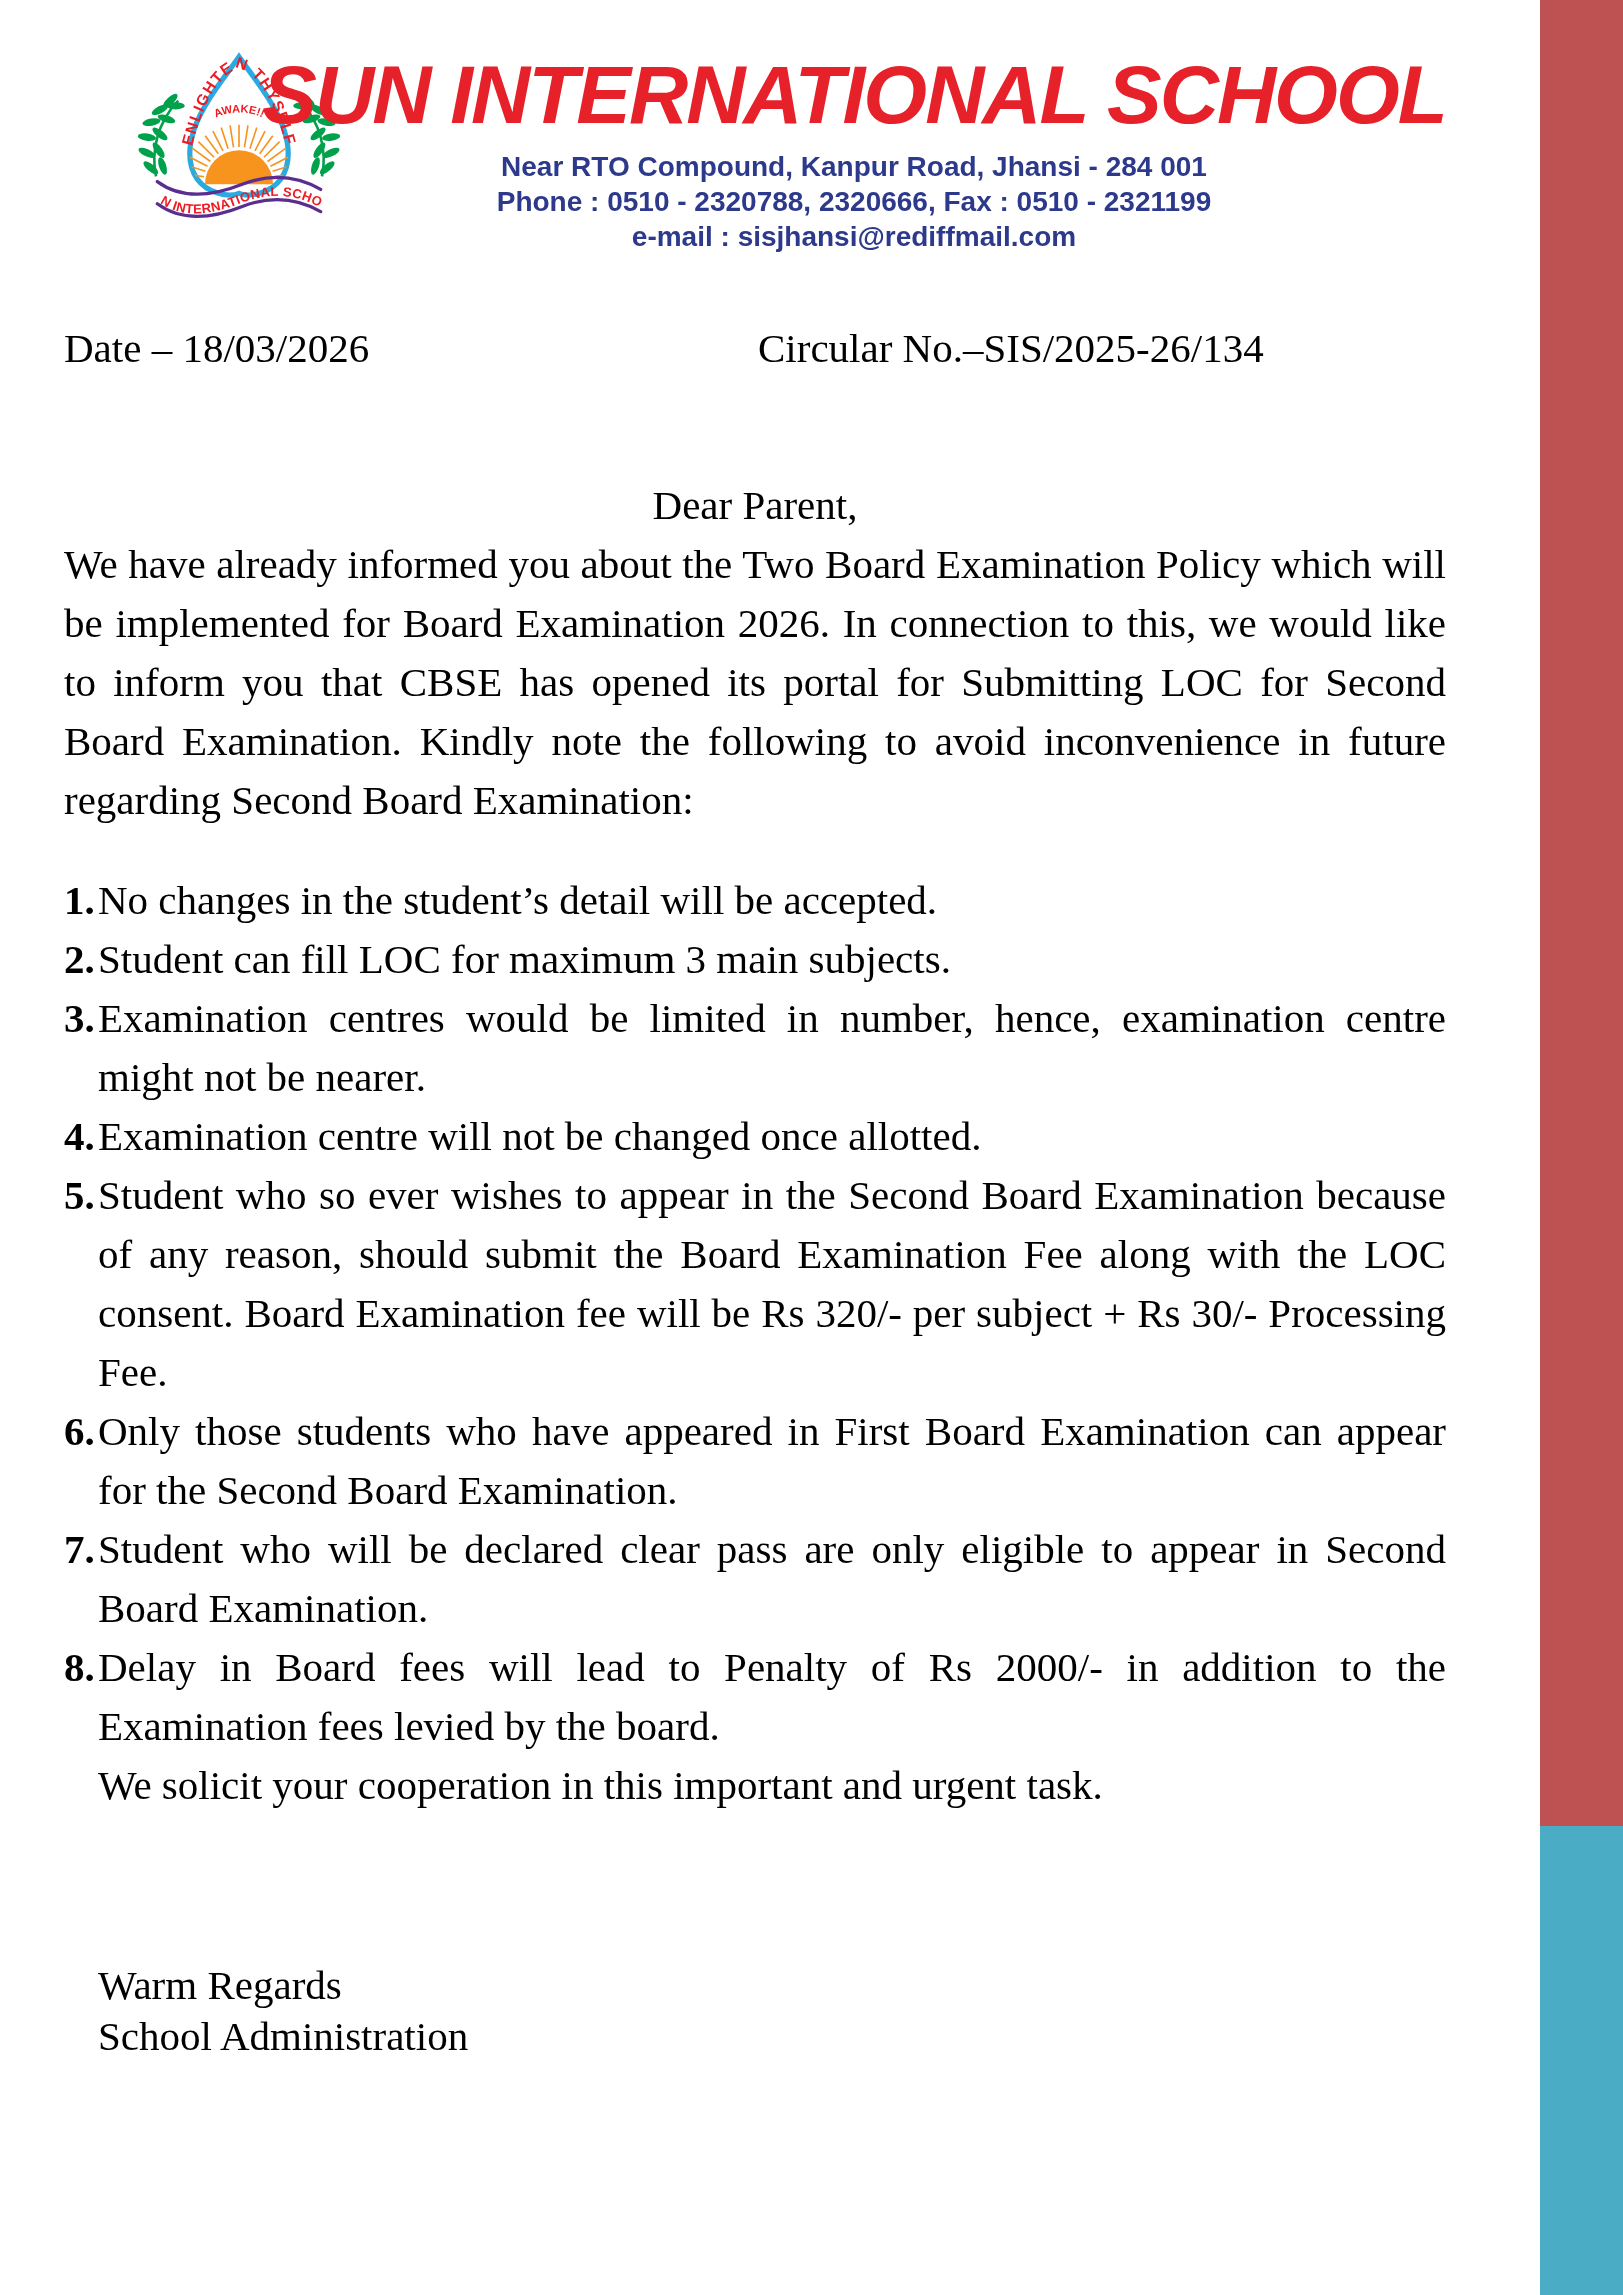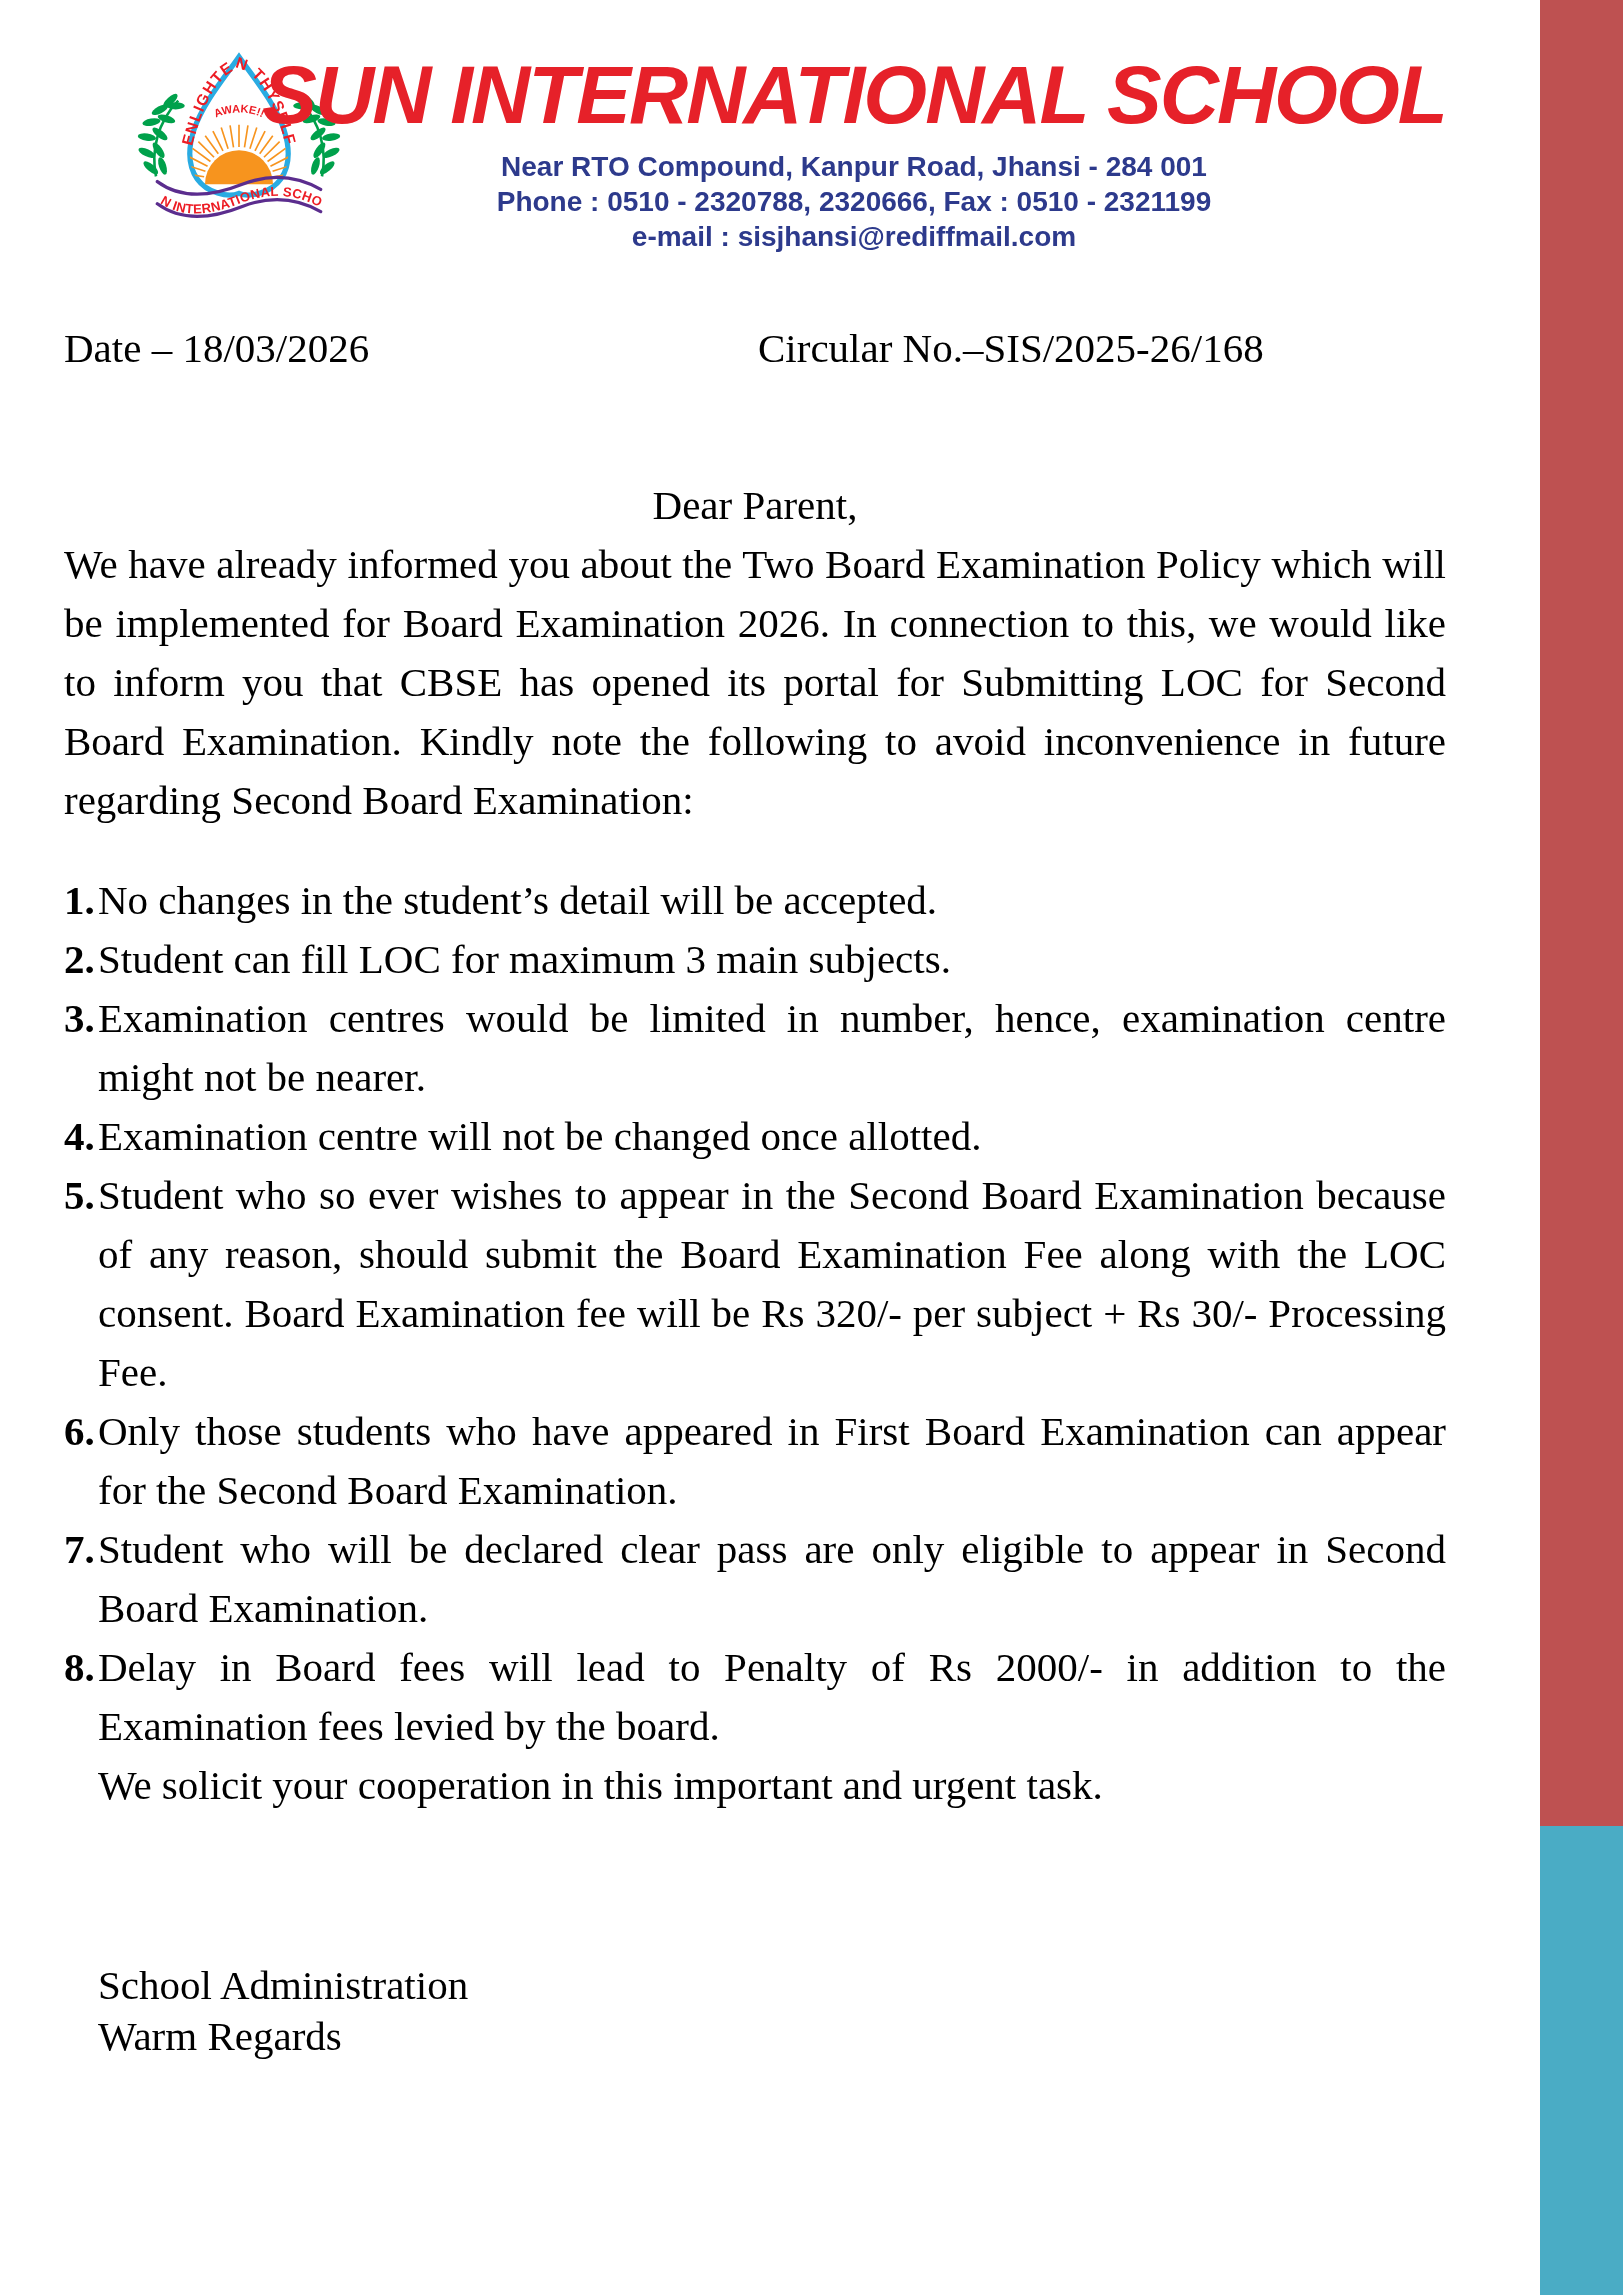--- a/index.html
+++ b/index.html
@@ -155,21 +155,21 @@
         <div class="addr">Phone : 0510 - 2320788, 2320666, Fax : 0510 - 2321199</div>
         <div class="addr">e-mail : sisjhansi@rediffmail.com</div>
       </div>
     </div>
   </div>
 
   <div class="body">
 
     <div class="date-row">
       <span>Date – 18/03/2026</span>
-      <span class="circ">Circular No.–SIS/2025-26/168</span>
+      <span class="circ">Circular No.–SIS/2025-26/134</span>
     </div>
 
     <div class="salutation">Dear Parent,</div>
 
     <p class="intro">We have already informed you about the Two Board Examination Policy which will be implemented for Board Examination 2026. In connection to this, we would like to inform you that CBSE has opened its portal for Submitting LOC for Second Board Examination. Kindly note the following to avoid inconvenience in future regarding Second Board Examination:</p>
 
     <ol class="points">
       <li><span class="num">1.</span><span>No changes in the student’s detail will be accepted.</span></li>
       <li><span class="num">2.</span><span>Student can fill LOC for maximum 3 main subjects.</span></li>
       <li><span class="num">3.</span><span>Examination centres would be limited in number, hence, examination centre might not be nearer.</span></li>
@@ -177,19 +177,19 @@
       <li><span class="num">5.</span><span>Student who so ever wishes to appear in the Second Board Examination because of any reason, should submit the Board Examination Fee along with the LOC consent. Board Examination fee will be Rs 320/- per subject + Rs 30/- Processing Fee.</span></li>
       <li><span class="num">6.</span><span>Only those students who have appeared in First Board Examination can appear for the Second Board Examination.</span></li>
       <li><span class="num">7.</span><span>Student who will be declared clear pass are only eligible to appear in Second Board Examination.</span></li>
       <li><span class="num">8.</span><span>Delay in Board fees will lead to Penalty of Rs 2000/- in addition to the Examination fees levied by the board.</span></li>
     </ol>
 
 
     <div class="cont">We solicit your cooperation in this important and urgent task.</div>
 
     <div class="signoff">
+      <div>Warm Regards</div>
       <div>School Administration</div>
-      <div>Warm Regards</div>
     </div>
 
   </div>
 </div>
 
 
 </body></html>

